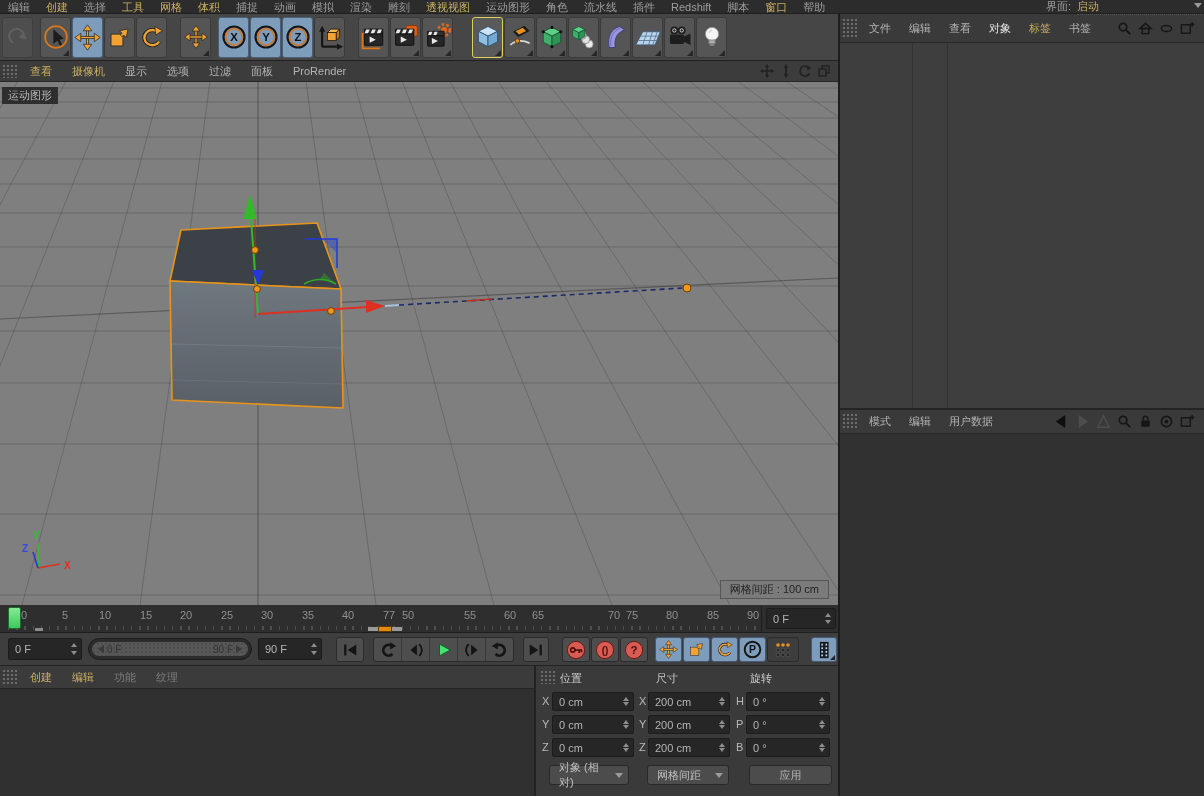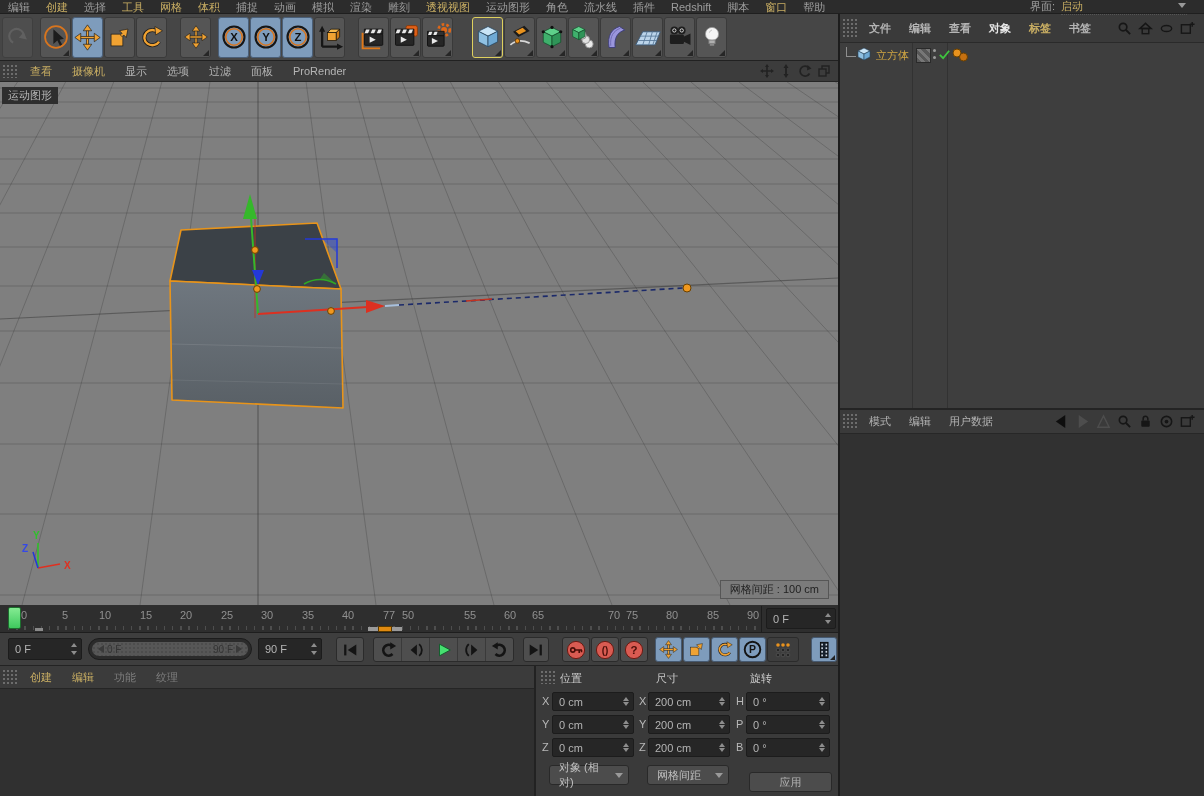--- a/index.html
+++ b/index.html
@@ -3,21 +3,21 @@
 <meta charset="utf-8">
 <style>
   html,body{margin:0;padding:0;background:#1a1a1a;}
   #app{position:relative;width:1204px;height:796px;background:#2f2f2f;overflow:hidden;
        font-family:"Liberation Sans","DejaVu Sans",sans-serif;font-size:11px;color:#c8c8c8;}
   
   .menubar{position:absolute;left:0;top:0;width:1204px;height:14px;background:#2c2c2c;
            border-bottom:1px solid #1f1f1f;display:flex;align-items:center;box-sizing:border-box;z-index:6;}
   .menubar .mi{padding:0 8px;color:#9d9d9d;line-height:14px;white-space:nowrap;cursor:default;}
   .menubar .mi.hl{color:#c9ae63;}
-  .iface{margin-left:auto;display:flex;align-items:center;padding-right:17px;}
+  .iface{margin-left:auto;display:flex;align-items:center;padding-right:1px;}
   .iface-label{color:#9d9d9d;margin-right:6px;}
   .iface-dd{width:112px;display:flex;align-items:center;position:relative;color:#c9ae63;
             border-bottom:1px dotted #555;padding-right:14px;}
   .iface-dd::after{content:"";position:absolute;right:1px;top:4px;border-left:4px solid transparent;
             border-right:4px solid transparent;border-top:5px solid #999;}
   
   .toolbar{position:absolute;left:0;top:14px;width:838px;height:47px;background:#464646;
            border-bottom:1px solid #212121;display:flex;align-items:center;padding:0 2px;box-sizing:border-box;}
   .tb{width:31px;height:41px;border-radius:3px;background:#555;border:1px solid #3a3a3a;box-sizing:border-box;
       display:flex;align-items:center;justify-content:center;position:relative;margin-right:1px;flex:none;}
@@ -101,21 +101,21 @@
   .dd{background:#4c4c4c;border:1px solid #292929;border-radius:3px;color:#c0c0c0;display:flex;
       align-items:center;padding:0 16px 0 9px;position:absolute;height:20px;box-sizing:border-box;}
   .dd::after{content:"";position:absolute;right:5px;top:50%;margin-top:-2px;border-left:4px solid transparent;
       border-right:4px solid transparent;border-top:5px solid #9a9a9a;}
   .pill{position:absolute;height:20px;background:#4c4c4c;border:1px solid #292929;border-radius:3px;
       color:#b2b2b2;display:flex;align-items:center;justify-content:center;box-sizing:border-box;}
   
   .vsep{position:absolute;left:838px;top:14px;width:2px;height:782px;background:#1d1d1d;}
   .right{position:absolute;left:840px;top:14px;width:364px;height:782px;background:#3a3a3a;}
   .om-header{height:28px;display:flex;align-items:center;}
-  .om-header .mi{padding:0 9px;font-weight:bold;}
+  .om-header .mi{padding:0 9px;}
   .p-icons{margin-left:auto;display:flex;gap:4px;padding-right:8px;align-items:center;}
   .p-icons .pic{width:17px;height:17px;display:flex;align-items:center;justify-content:center;}
   .om-body{position:absolute;left:0;top:28px;width:364px;height:366px;background:#3e3e3e;border-top:1px solid #2a2a2a;}
   .om-col{position:absolute;top:0;bottom:0;width:1px;background:#323232;}
   .om-row{position:absolute;left:0;top:2px;width:364px;height:20px;}
   .branch{position:absolute;left:6px;top:2px;width:9px;height:9px;border-left:1px solid #8f8f8f;border-bottom:1px solid #8f8f8f;}
   .om-name{position:absolute;left:36px;top:3px;color:#d2a742;}
   .am-header{position:absolute;left:0;top:394px;width:364px;height:25px;background:#3a3a3a;
              border-top:2px solid #242424;display:flex;align-items:center;box-sizing:border-box;}
   .am-header .mi{padding:0 9px;}
@@ -731,21 +731,21 @@
       <span>0 °</span>
         <span class="spin"></span>
       </div>
 
     <div class="dd" style="left:13px;top:99px;width:80px">
       <span>对象 (相对)</span>
       </div>
     <div class="dd" style="left:111px;top:99px;width:82px">
       <span>网格间距</span>
       </div>
-    <div class="pill" style="left:213px;top:106px;width:83px">
+    <div class="pill" style="left:213px;top:99px;width:83px">
       <span>应用</span>
       </div>
   </div>
 
   <div class="vsep"></div>
   <div class="right">
 
     <div class="om-header">
       <div class="handle"></div>
       <span class="mi norm">文件</span>
@@ -776,44 +776,20 @@
           <svg width="15" height="15" viewBox="0 0 16 16">
             <rect x="1.5" y="4" width="9.5" height="9" fill="none" stroke="#161616" stroke-width="1.5"></rect>
             <path d="M13,1 L13,6 M10.5,3.5 L15.5,3.5" stroke="#161616" stroke-width="1.5"></path>
           </svg>
           </span>
       </div>
     </div>
     <div class="om-body">
       <div class="om-col" style="left:72px"></div>
       <div class="om-col" style="left:107px"></div>
-      <div class="om-row">
-        <div class="branch"></div>
-        <svg style="position:absolute;left:16px;top:1px" width="16" height="16" viewBox="0 0 16 16">
-          <g stroke="#26435c" stroke-width="0.6">
-            <polygon points="8,2 14,5 8,8 2,5" fill="#C9E4F6"></polygon>
-            <polygon points="2,5 8,8 8,14 2,11" fill="#8FC0E2"></polygon>
-            <polygon points="14,5 8,8 8,14 14,11" fill="#6FA9D4"></polygon>
-          </g>
-        </svg>
-        <span class="om-name">立方体</span>
-        <div style="position:absolute;left:76px;top:3px;width:13px;height:13px;border:1px solid #2a2a2a;
-             background:repeating-linear-gradient(45deg,#585858 0 3px,#777 3px 6px);"></div>
-        <span style="position:absolute;left:93px;top:2px;width:4px;height:16px;">
-          <i style="position:absolute;left:0;top:2px;width:3px;height:3px;border-radius:50%;background:#9a9a9a;"></i>
-          <i style="position:absolute;left:0;top:9px;width:3px;height:3px;border-radius:50%;background:#9a9a9a;"></i>
-        </span>
-        <svg style="position:absolute;left:98px;top:3px" width="13" height="13" viewBox="0 0 14 14">
-          <path d="M2,7.5 L5.5,11 L12,3" fill="none" stroke="#3FC53F" stroke-width="2"></path>
-        </svg>
-        <svg style="position:absolute;left:111px;top:2px" width="20" height="16" viewBox="0 0 20 16">
-          <circle cx="6" cy="6" r="4" fill="#E8921E" stroke="#6a4000"></circle>
-          <circle cx="12.5" cy="10" r="4" fill="#C57010" stroke="#6a4000"></circle>
-        </svg>
-      </div>
     </div>
 
     <div class="am-header">
       <div class="handle"></div>
       <span class="mi norm">模式</span>
       <span class="mi norm">编辑</span>
       <span class="mi norm">用户数据</span>
       <div class="p-icons">
         <span class="pic">
           <svg width="17" height="17" viewBox="0 0 18 18">

